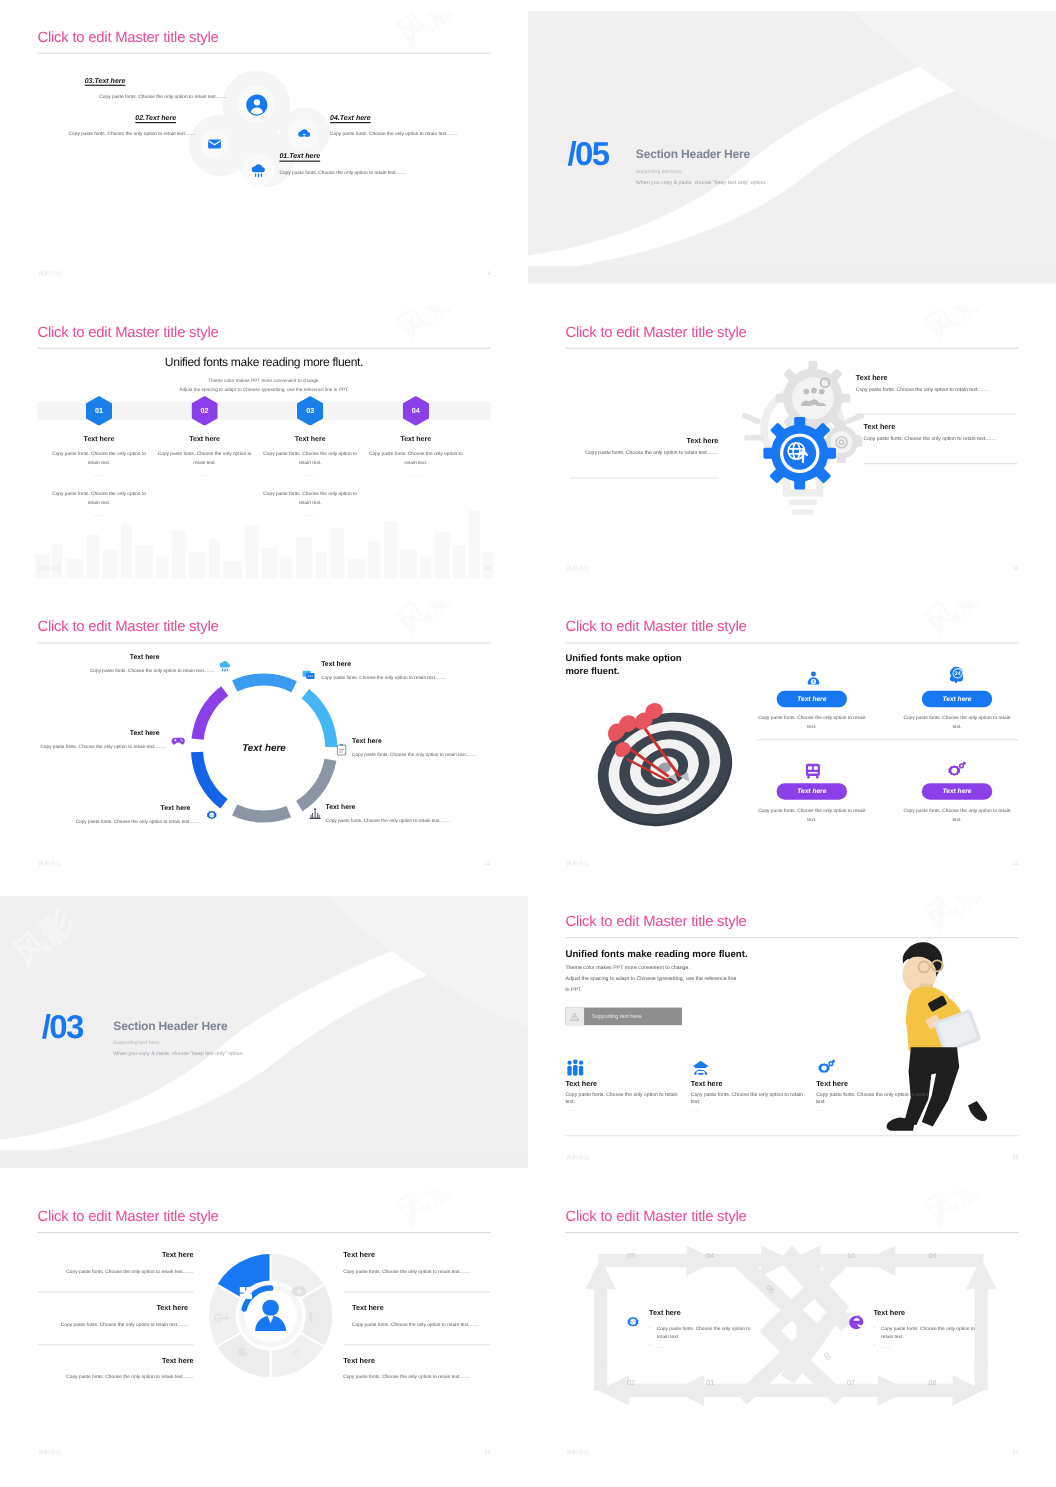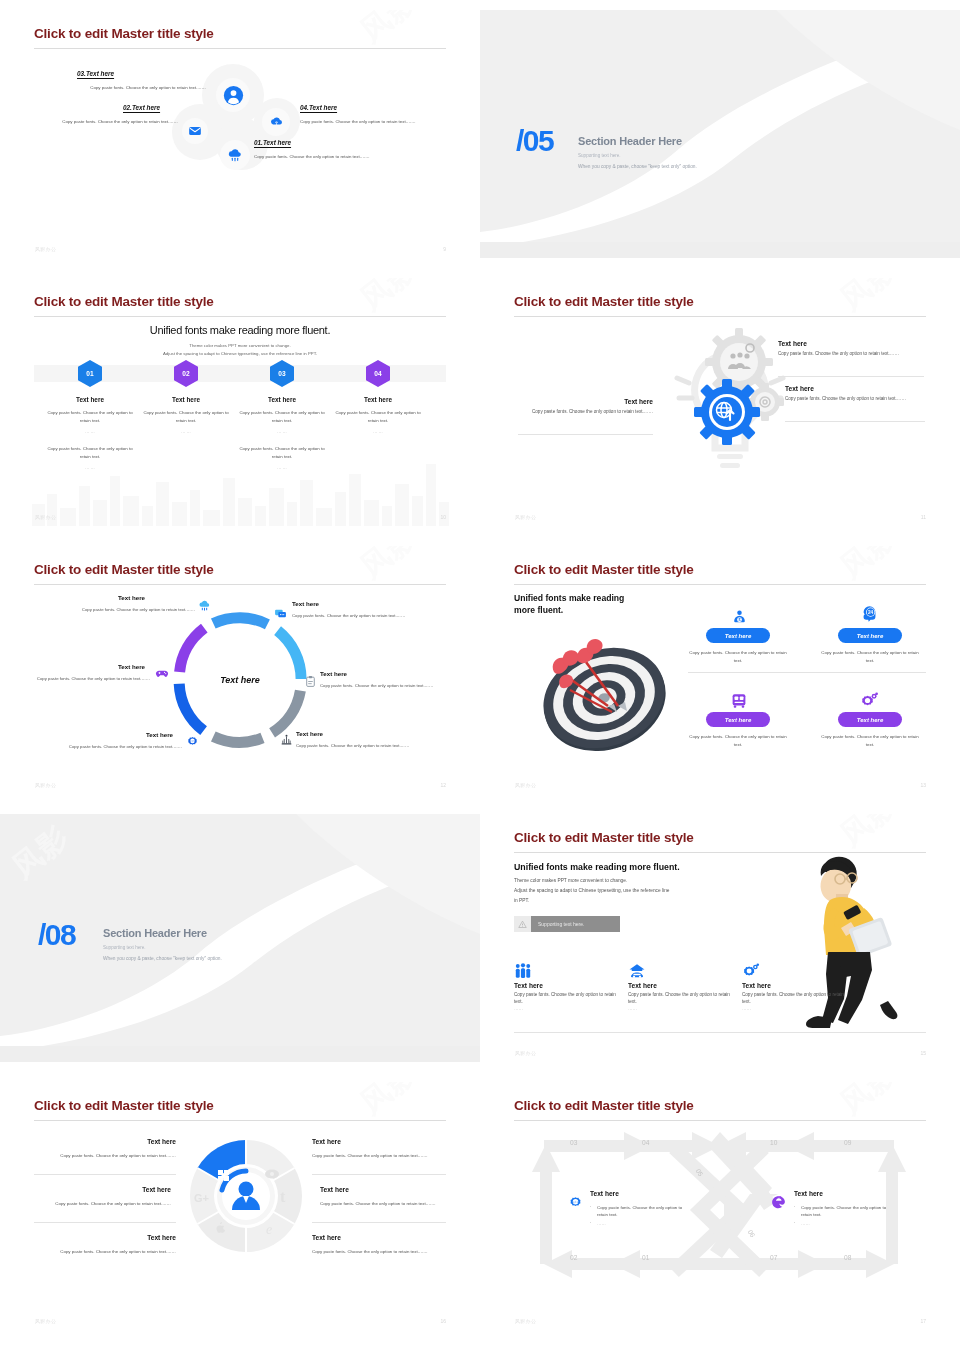--- a/index.html
+++ b/index.html
@@ -31,21 +31,21 @@
     overflow: hidden;
   }
   
   .canvas.wide {
     left: 0px; top: 10px; width: 480px; height: 248px;
   }
 
   
   .s-title {
     position: absolute; left: 4px; top: 16px;
-    font-size: 13.5px; font-weight: bold; color: #7f1d1d;
+    font-size: 13.5px; font-weight: normal; color: #ec4899;
     letter-spacing: -0.2px; white-space: nowrap;
   }
   .title-rule {
     position: absolute; left: 4px; top: 38px; width: 412px; height: 1px;
     background: #dcdcdc;
   }
   .footer-logo {
     position: absolute; left: 5px; bottom: 6px;
     font-size: 5px; color: #e2e2e2; letter-spacing: .3px;
   }
@@ -575,21 +575,21 @@
       <div class="footer-num">12</div>
     </div>
   </div>
 
   <div class="slide">
     <div class="canvas">
       <div class="wm">风影</div>
       <div class="s-title">Click to edit Master title style</div>
       <div class="title-rule"></div>
 
-      <div style="position:absolute;left:4px;top:47px;font-size:8.6px;font-weight:bold;color:#111;">Unified fonts make reading</div>
+      <div style="position:absolute;left:4px;top:47px;font-size:8.6px;font-weight:bold;color:#111;">Unified fonts make option</div>
       <div style="position:absolute;left:4px;top:59px;font-size:8.6px;font-weight:bold;color:#111;">more fluent.</div>
 
       <div style="position:absolute;left:20px;top:82px;width:148px;height:132px;">
         <svg width="148" height="132" viewBox="0 0 148 132">
           <g transform="translate(74,70) rotate(-20) scale(1,0.78) translate(-74,-70)">
             <circle cx="74" cy="74" r="62" fill="#333c47"></circle>
             <circle cx="74" cy="70" r="62" fill="#3C4450"></circle>
             <circle cx="74" cy="70" r="52" fill="#f2f2f2"></circle>
             <circle cx="74" cy="70" r="42" fill="#3C4450"></circle>
             <circle cx="74" cy="70" r="32" fill="#f2f2f2"></circle>
@@ -686,21 +686,21 @@
       <div class="sh-bg">
         <svg width="480" height="248" viewBox="0 0 480 248" style="position:absolute;left:0;top:0;">
           <rect x="0" y="0" width="480" height="248" fill="#ffffff"></rect>
           <path d="M0 0 H480 V10 C360 40 250 95 200 138 C150 182 70 214 0 222 Z" fill="#f0f0f0"></path>
           <path d="M480 248 H0 V238 C110 226 200 192 252 150 C320 96 410 58 480 46 Z" fill="#f0f0f0"></path>
           <path d="M0 232 H480 V248 H0 Z" fill="#eeeeee"></path>
           <path d="M296 0 H480 V120 C410 92 340 44 296 0 Z" fill="#f4f4f4"></path>
         </svg>
       </div>
       <div class="wm" style="left:10px;right:auto;top:18px;color:#f6f6f6;">风影</div>
-      <div class="sh-num" style="left:38px;top:106px;">/08</div>
+      <div class="sh-num" style="left:38px;top:106px;">/03</div>
       <div class="sh-h" style="left:103px;top:113px;">Section Header Here</div>
       <div class="sh-s1" style="left:103px;top:131px;">Supporting text here.</div>
       <div class="sh-s2" style="left:103px;top:142px;">When you copy &amp; paste, choose "keep text only" option.</div>
     </div>
   </div>
 
   <div class="slide">
     <div class="canvas">
       <div class="wm">风影</div>
       <div class="s-title">Click to edit Master title style</div>

